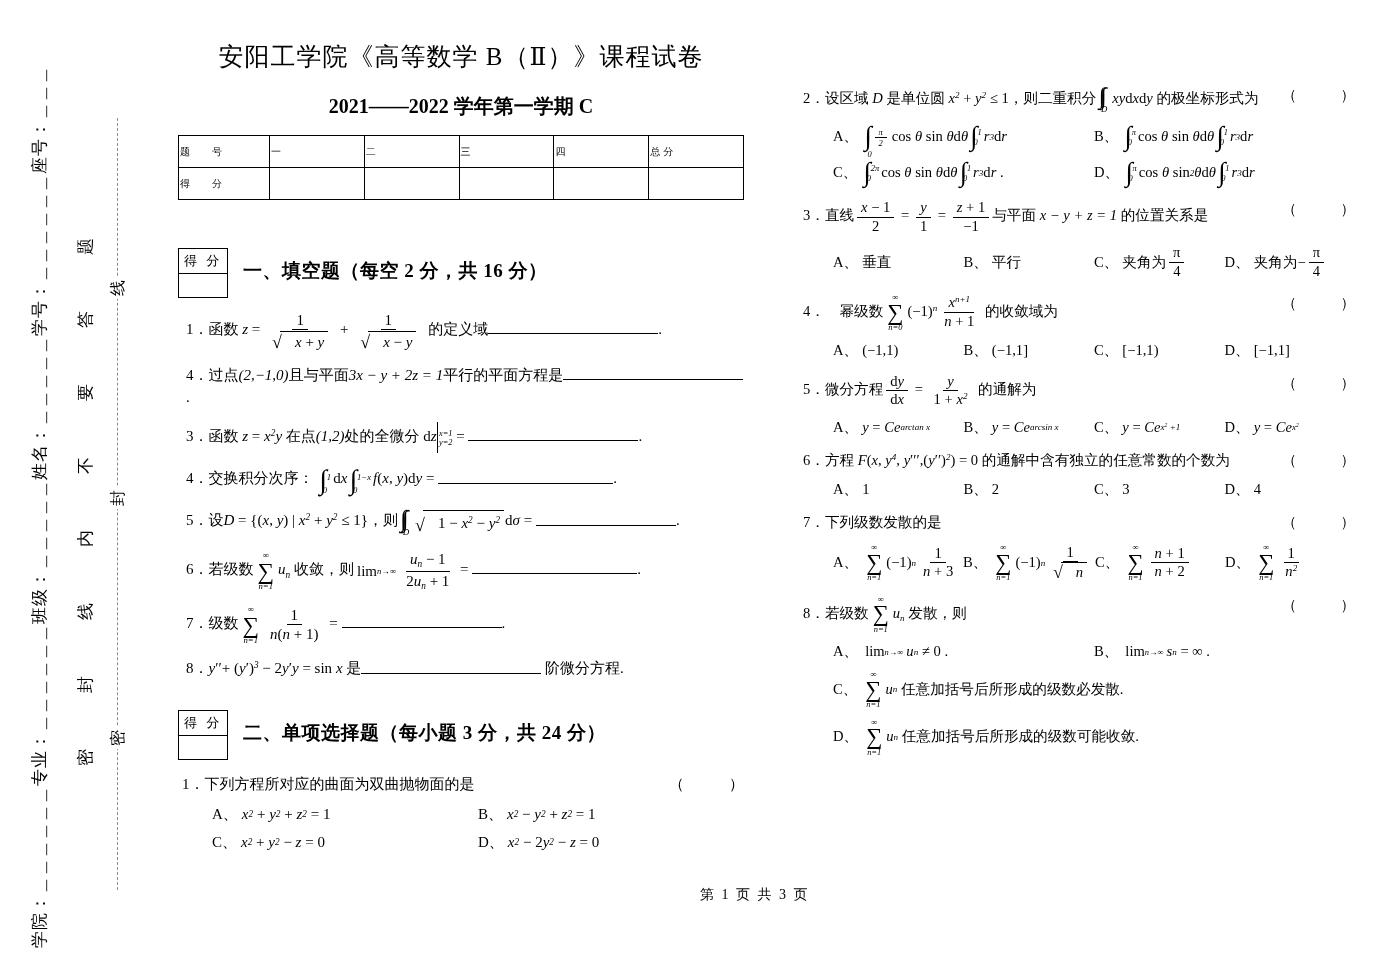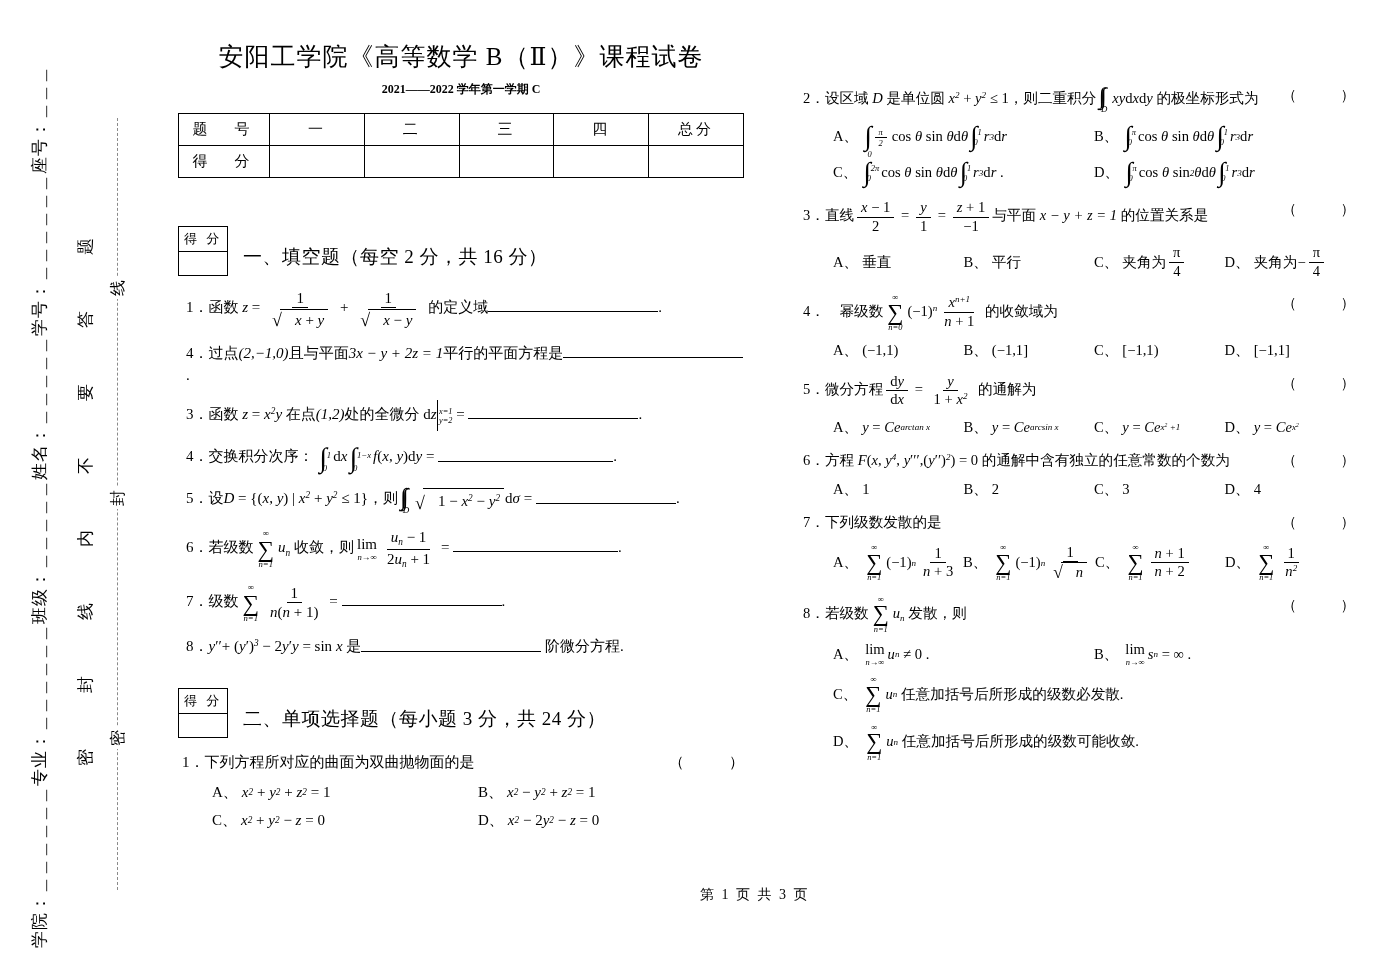--- a/index.html
+++ b/index.html
@@ -19,21 +19,21 @@
   .ssym{font-size:1.55em;line-height:0.95}
   .slim{font-size:0.58em;font-style:italic;white-space:pre}
   .int{display:inline-flex;align-items:center;vertical-align:middle;margin:0 2px}
   .isym{font-size:1.85em;line-height:1}
   .ilims{display:inline-flex;flex-direction:column;justify-content:space-between;height:2.2em;font-size:0.58em;font-style:italic;margin-left:-3px}
   .ihi{margin-left:3px;white-space:pre}
   .ilo{margin-left:-1px;white-space:pre}
   .iint{display:inline-flex;flex-direction:column;align-items:center;vertical-align:middle;margin:0 4px;line-height:1}
   .iisym{font-size:1.6em;letter-spacing:-0.34em;padding-right:0.34em;line-height:1}
   .iisub{font-size:0.6em;font-style:italic;margin-top:-3px}
-  .lim{display:inline-flex;flex-direction:column;align-items:center;vertical-align:middle;margin:0 3px;line-height:1}
+  .lim{display:inline-flex;flex-direction:row;align-items:center;vertical-align:middle;margin:0 3px;line-height:1}
   .limw{line-height:1}
   .lims{font-size:0.58em;font-style:italic;margin-top:1px}
   .ev{display:inline-flex;vertical-align:middle}
   .evbar{width:1.4px;background:#000;height:2.1em}
   .evsub{display:inline-flex;flex-direction:column;font-size:0.55em;font-style:italic;line-height:1.15;transform:translateY(0.9em);margin-left:1px}
   .ub{display:inline-block;border-bottom:1px solid #000;height:1.02em;vertical-align:baseline}
   .paren{position:absolute;right:0;top:0;white-space:pre}
   .qline{position:relative;line-height:1.5;margin-top:13px}
   .orow{display:flex;align-items:center;margin:9px 0 9px 30px}
   .orow1{display:block}
@@ -46,30 +46,30 @@
   .sealtext{position:absolute;left:74px;top:766px;width:600px;transform:rotate(-90deg);
             transform-origin:0 0;font-size:17px;letter-spacing:56px;white-space:pre}
   .sealline{position:absolute;left:117px;top:118px;height:772px;border-left:1.6px dashed #8a8a8a}
   .sealchar{position:absolute;left:107px;width:22px;text-align:center;transform:rotate(-90deg);
             background:#fff;font-size:16px;line-height:20px}
   .sc0{top:278px}.sc1{top:488px}.sc2{top:728px}
   
   .leftcol{position:absolute;left:178px;top:40px;width:566px}
   .rightcol{position:absolute;left:803px;top:72px;width:552px;font-size:14.6px}
   .title{font-size:25px;font-weight:400;text-align:center;letter-spacing:1px}
-  .subtitle{font-size:12px;font-weight:700;text-align:center;margin-top:8px}
+  .subtitle{font-size:20px;font-weight:700;text-align:center;margin-top:20px}
   .scoretable{width:100%;border-collapse:collapse;margin-top:15px;table-layout:fixed}
-  .scoretable td{border:1px solid #000;height:29px;text-align:center;font-size:15px;letter-spacing:3px}
+  .scoretable td{border:1px solid #000;height:29px;font-size:10px;letter-spacing:3px}
   .scoretable td.lab{width:88px;letter-spacing:6px}
   .sechead{display:flex;align-items:flex-start;margin-top:48px}
   .sechead2{margin-top:30px}
   .scorebox{width:48px;border:1.5px solid #000;flex:none}
   .sbt{font-size:13px;text-align:center;border-bottom:1px solid #000;padding:3px 0;letter-spacing:3px}
   .sbb{height:23px}
-  .sectitle{font-size:19px;font-weight:400;margin:18px 0 0 15px;letter-spacing:0.5px}
+  .sectitle{font-size:19px;font-weight:700;margin:10px 0 0 15px;letter-spacing:0.5px}
   #s1qs{margin-left:8px}
   #s2qs{margin-top:10px;margin-left:4px}
   .qblock{margin-bottom:11px}
   .footer{position:absolute;left:700px;top:886px;font-size:14px;letter-spacing:2px}
 </style>
 </head>
 <body>
 
 <div class="vfields">学院：＿＿＿＿＿＿专业：＿＿＿＿＿＿班级：＿＿＿＿＿姓名：＿＿＿＿＿学号：＿＿＿＿＿＿座号：＿＿＿</div>
 <div class="sealtext">密封线内不要答题</div>

